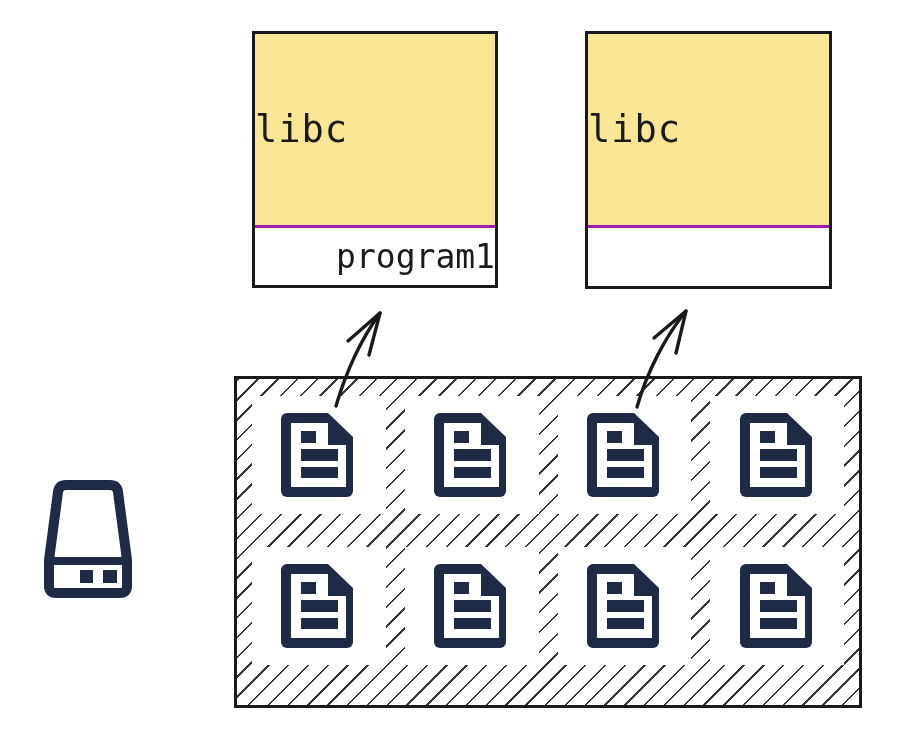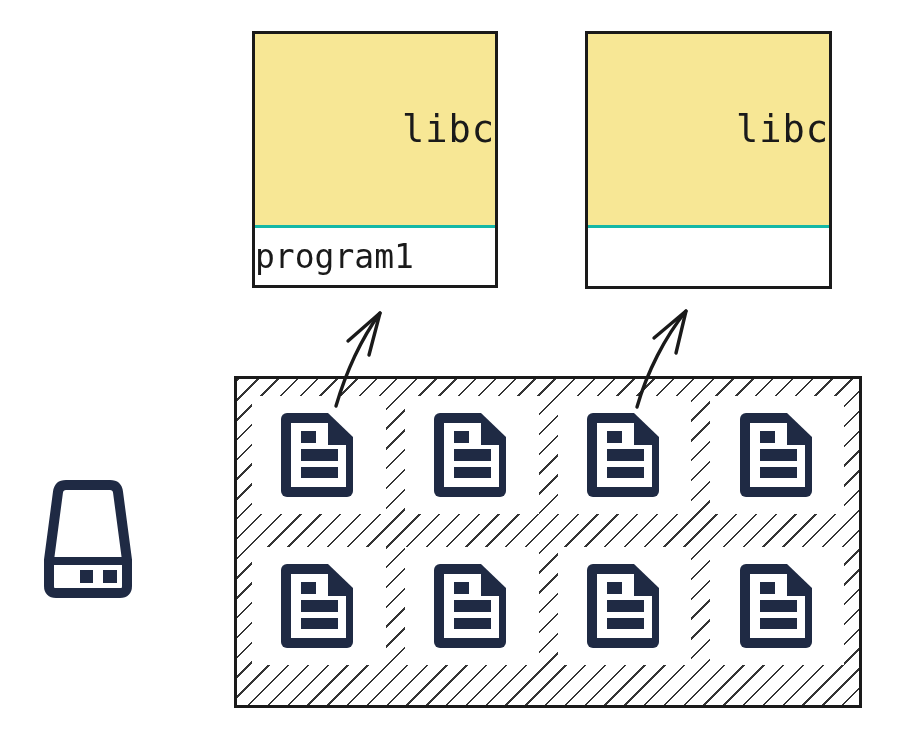--- a/index.html
+++ b/index.html
@@ -6,26 +6,26 @@
   .canvas{
     position:relative;width:900px;height:741px;background:#ffffff;overflow:hidden;
     font-family:"DejaVu Sans Mono","Liberation Mono",monospace;color:#1a1a1a;
   }
   
   .process-box{
     position:absolute;box-sizing:border-box;border:3px solid #1a1a1a;background:#ffffff;
     display:flex;flex-direction:column;
   }
   .lib-section{
-    box-sizing:border-box;height:194px;border-bottom:3px solid #14b8a6;background:#f7e795;
-    display:flex;align-items:center;justify-content:flex-end;
+    box-sizing:border-box;height:194px;border-bottom:3px solid #a21caf;background:#f7e795;
+    display:flex;align-items:center;justify-content:flex-start;
   }
   .lib-section span{font-size:37px;letter-spacing:1px;}
   .prog-section{
-    flex:1;display:flex;align-items:center;justify-content:flex-start;background:#ffffff;
+    flex:1;display:flex;align-items:center;justify-content:flex-end;background:#ffffff;
   }
   .prog-section span{font-size:33px;}
   
   .disk-box{
     position:absolute;left:234px;top:376px;width:628px;height:332px;
     box-sizing:border-box;border:3px solid #1a1a1a;
     background-image:repeating-linear-gradient(135deg,
       rgba(25,25,25,0.88) 0px, rgba(25,25,25,0.88) 1.7px,
       transparent 1.7px, transparent 14px);
     display:grid;

